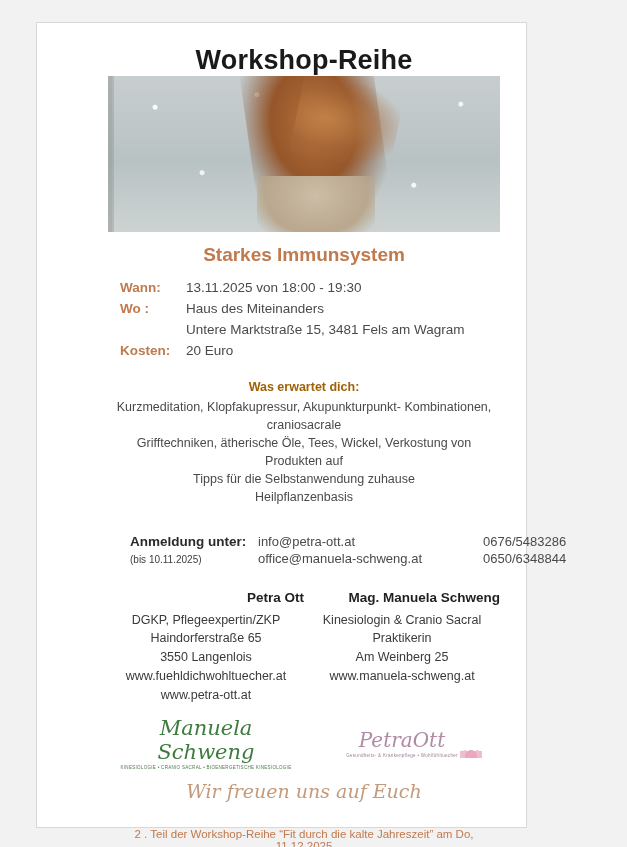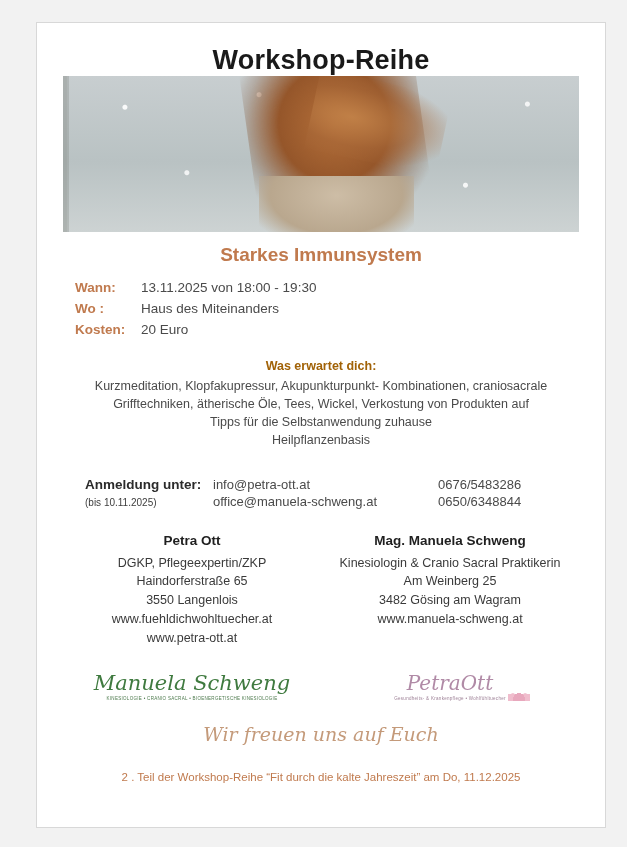--- a/index.html
+++ b/index.html
@@ -10,25 +10,26 @@
     width: 627px;
     height: 847px;
     background: #f2f2f2;
     font-family: "Liberation Sans", sans-serif;
     overflow: hidden;
   }
   .flyer {
     position: absolute;
     left: 36px;
     top: 22px;
-    width: 570px;
+    width: 491px;
     height: 806px;
     background: #ffffff;
     border: 1px solid #d8d8d8;
     box-sizing: border-box;
+    padding-left: 45px;
   }
   .inner {
     padding: 16px 26px 10px 26px;
   }
   .title {
     text-align: center;
     font-size: 27px;
     font-weight: bold;
     color: #1a1a1a;
     letter-spacing: 0.2px;
@@ -169,20 +170,21 @@
     line-height: 1.5;
   }
   .contact {
     flex: 1;
   }
   .contact .name {
     font-weight: bold;
     font-size: 13.5px;
     color: #1f1f1f;
     margin-bottom: 2px;
+    text-align: right;
   }
   .logos {
     display: flex;
     margin-top: 14px;
     height: 52px;
     align-items: center;
   }
   .logo-cell {
     flex: 1;
     text-align: center;
@@ -269,20 +271,24 @@
     <div class="details">
       <div class="row">
         <div class="label">Wann:</div>
         <div class="value">13.11.2025 von 18:00 - 19:30</div>
       </div>
       <div class="row">
         <div class="label">Wo :</div>
         <div class="value">Haus des Miteinanders</div>
       </div>
       <div class="row">
+        <div class="label"></div>
+        <div class="value">Untere Marktstraße 15, 3481 Fels am Wagram</div>
+      </div>
+      <div class="row">
         <div class="label">Kosten:</div>
         <div class="value">20 Euro</div>
       </div>
     </div>
 
     <div class="expect-title">Was erwartet dich:</div>
     <div class="expect-body">
       <div>Kurzmeditation, Klopfakupressur, Akupunkturpunkt- Kombinationen, craniosacrale</div>
       <div>Grifftechniken, ätherische Öle, Tees, Wickel, Verkostung von Produkten auf</div>
       <div>Tipps für die Selbstanwendung zuhause</div>
@@ -307,21 +313,20 @@
         <div>DGKP, Pflegeexpertin/ZKP</div>
         <div>Haindorferstraße 65</div>
         <div>3550 Langenlois</div>
         <div>www.fuehldichwohltuecher.at</div>
         <div>www.petra-ott.at</div>
       </div>
       <div class="contact">
         <div class="name">Mag. Manuela Schweng</div>
         <div>Kinesiologin &amp; Cranio Sacral Praktikerin</div>
         <div>Am Weinberg 25</div>
-        <div>3482 Gösing am Wagram</div>
         <div>www.manuela-schweng.at</div>
       </div>
     </div>
 
     <div class="logos">
       <div class="logo-cell">
         <span class="logo-manuela">
           <span>Manuela Schweng</span>
           <span class="tag">KINESIOLOGIE • CRANIO SACRAL • BIOENERGETISCHE KINESIOLOGIE</span>
         </span>

